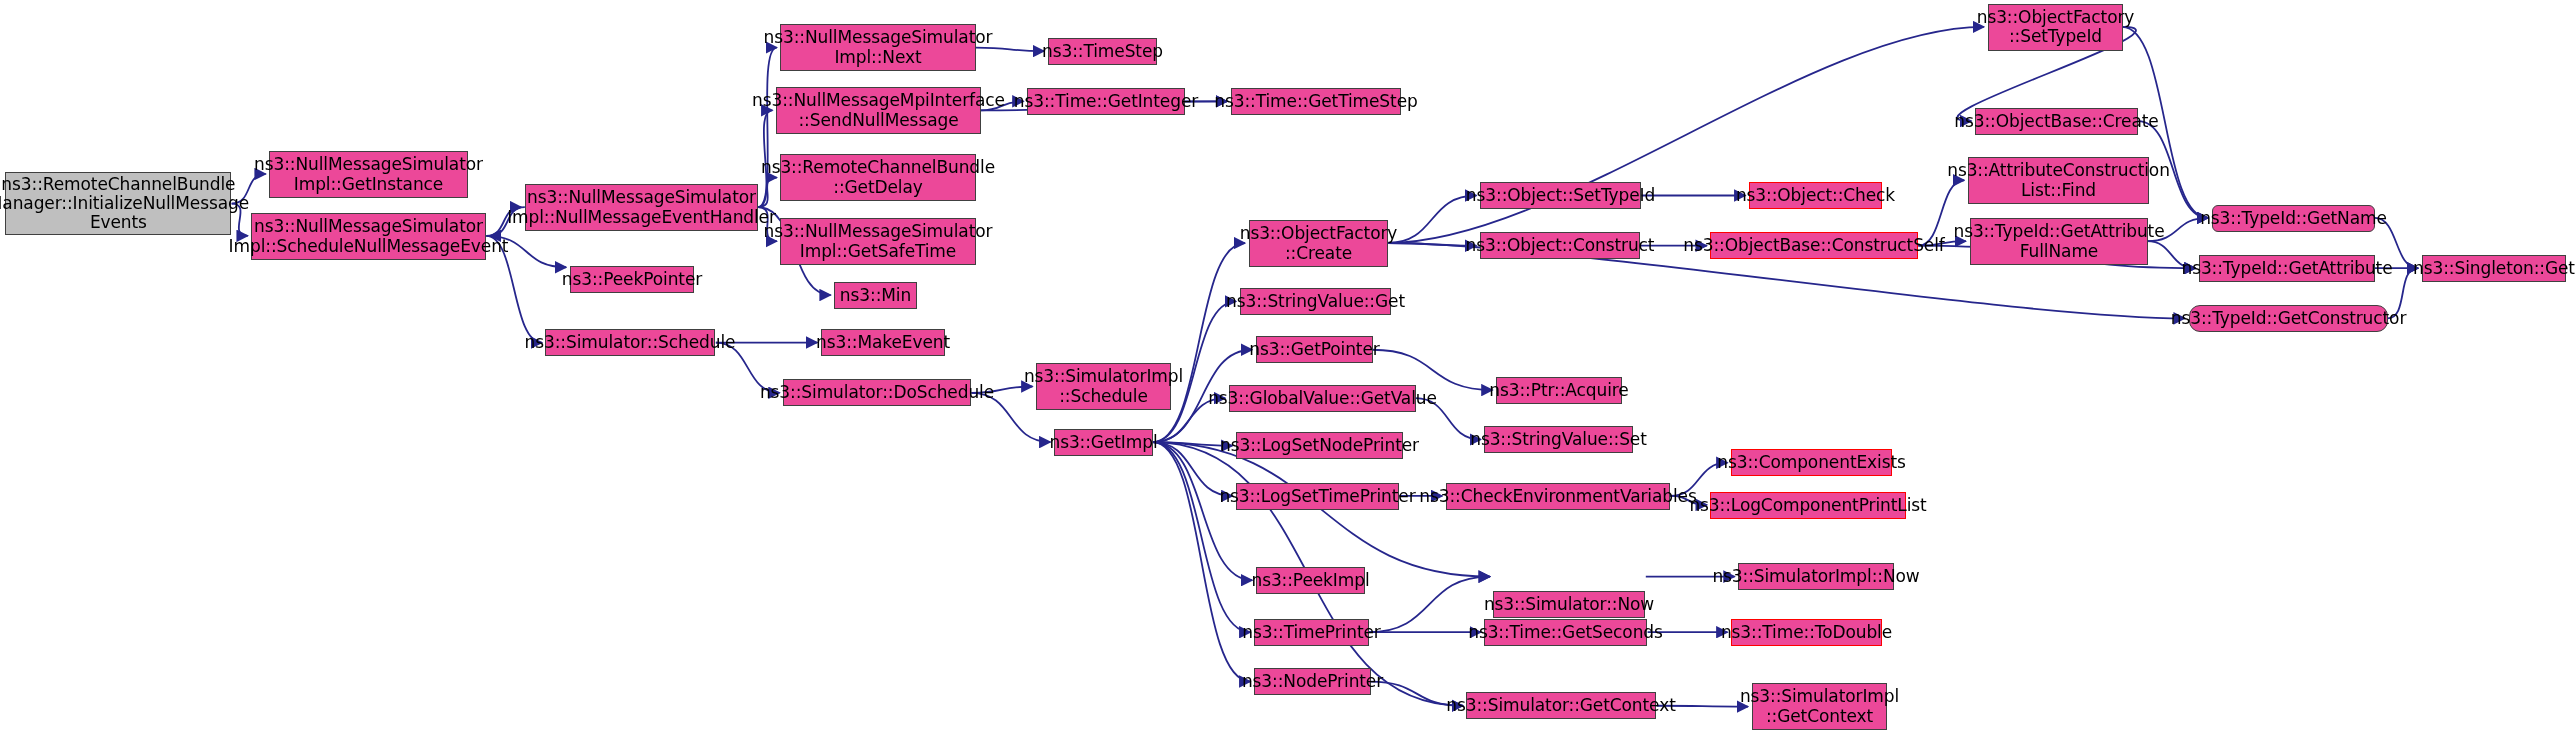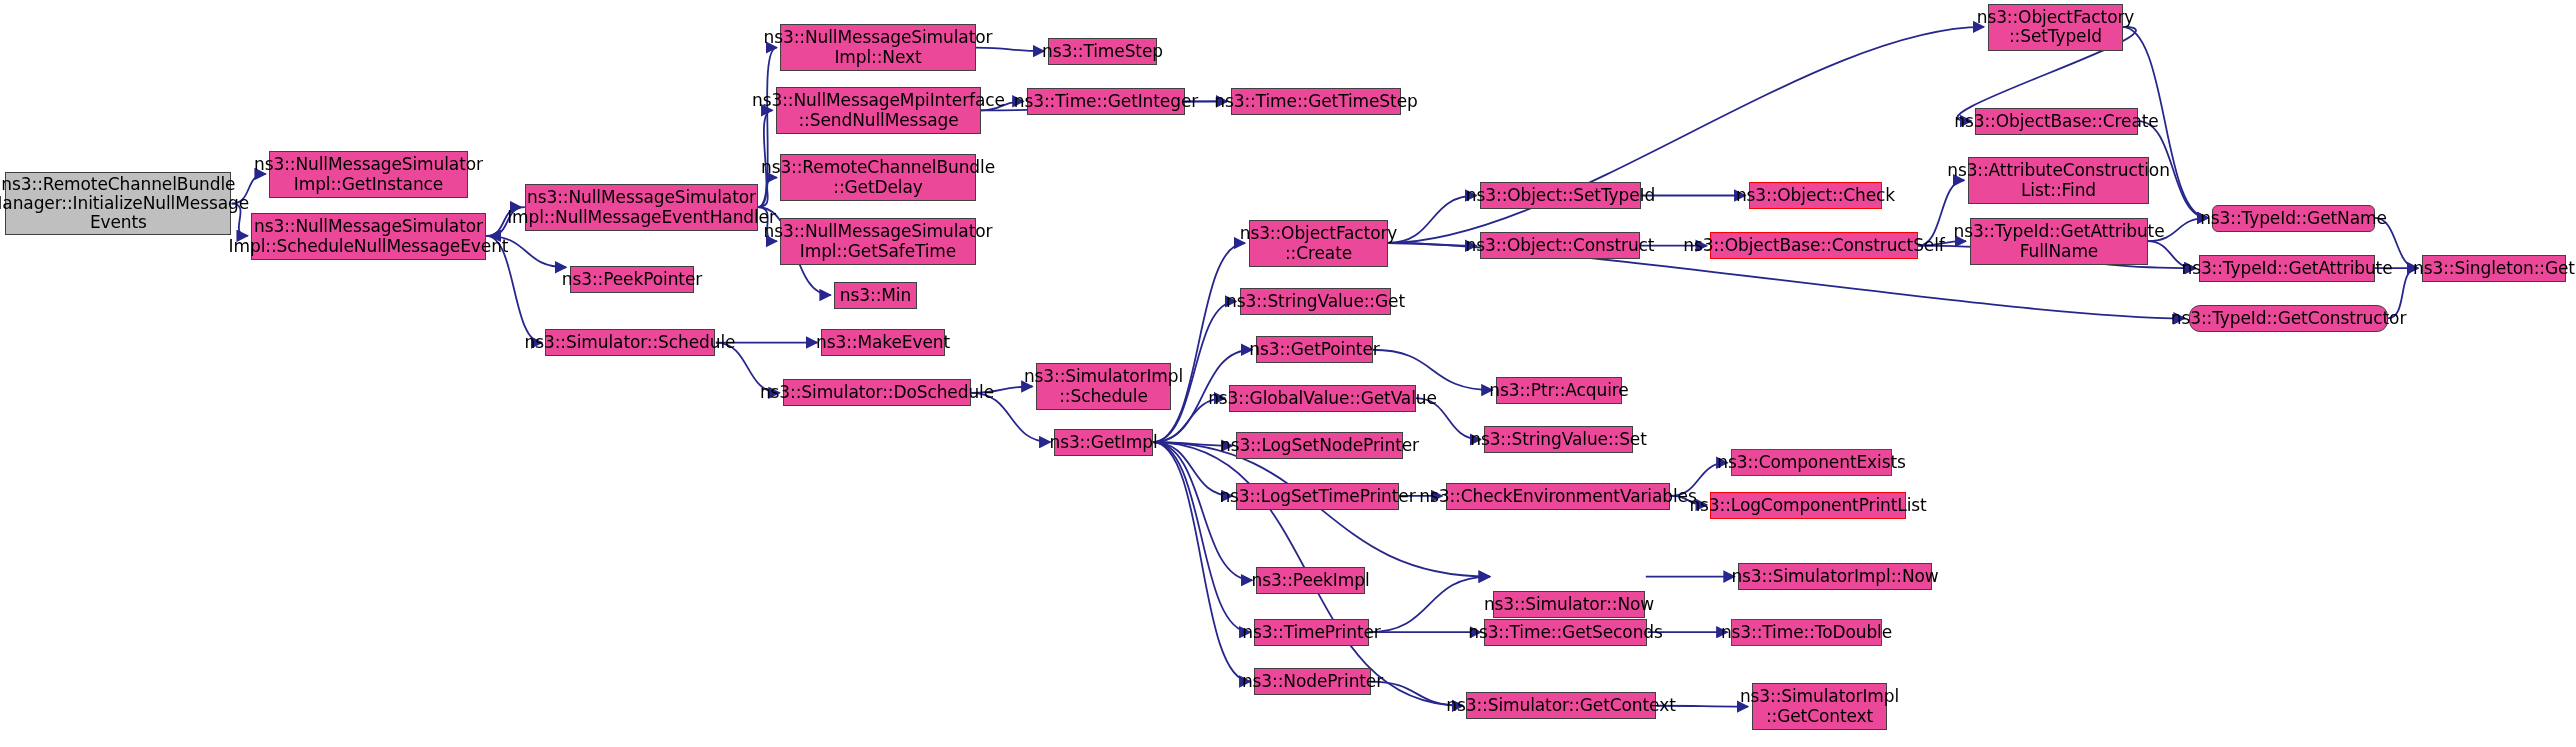--- a/index.html
+++ b/index.html
@@ -139,21 +139,21 @@
       <div class="node" style="left: 1480px; top: 182px; width: 161px; height: 27px;">ns3::Object::SetTypeId</div>
       <div class="node" style="left: 1480px; top: 232px; width: 160px; height: 27px;">ns3::Object::Construct</div>
       <div class="node warn" style="left: 1749px; top: 182px; width: 133px; height: 27px;">ns3::Object::Check</div>
       <div class="node warn" style="left: 1710px; top: 232px; width: 208px; height: 27px;">ns3::ObjectBase::ConstructSelf</div>
       <div class="node" style="left: 1496px; top: 377px; width: 126px; height: 27px;">ns3::Ptr::Acquire</div>
       <div class="node" style="left: 1484px; top: 426px; width: 149px; height: 27px;">ns3::StringValue::Set</div>
       <div class="node" style="left: 1446px; top: 483px; width: 224px; height: 27px;">ns3::CheckEnvironmentVariables</div>
       <div class="node warn" style="left: 1731px; top: 449px; width: 161px; height: 27px;">ns3::ComponentExists</div>
       <div class="node warn" style="left: 1710px; top: 492px; width: 196px; height: 27px;">ns3::LogComponentPrintList</div>
       <div class="node" style="left: 1493px; top: 563px; width: 152px; height: 27px; margin-top: 28px;">ns3::Simulator::Now</div>
-      <div class="node" style="left: 1738px; top: 563px; width: 194px; height: 27px;">ns3::SimulatorImpl::Now</div>
+      <div class="node" style="left: 1738px; top: 563px; width: 156px; height: 27px;">ns3::SimulatorImpl::Now</div>
       <div class="node" style="left: 1484px; top: 619px; width: 163px; height: 27px;">ns3::Time::GetSeconds</div>
       <div class="node warn" style="left: 1731px; top: 619px; width: 151px; height: 27px;">ns3::Time::ToDouble</div>
       <div class="node" style="left: 1466px; top: 692px; width: 190px; height: 27px;">ns3::Simulator::GetContext</div>
       <div class="node" style="left: 1752px; top: 683px; width: 135px; height: 47px;">ns3::SimulatorImpl
 ::GetContext</div>
       <div class="node" style="left: 1988px; top: 3.6px; width: 135px; height: 47px;">ns3::ObjectFactory
 ::SetTypeId</div>
       <div class="node" style="left: 1975px; top: 108px; width: 163px; height: 27px;">ns3::ObjectBase::Create</div>
       <div class="node" style="left: 1968px; top: 157px; width: 181px; height: 47px;">ns3::AttributeConstruction
 List::Find</div>

